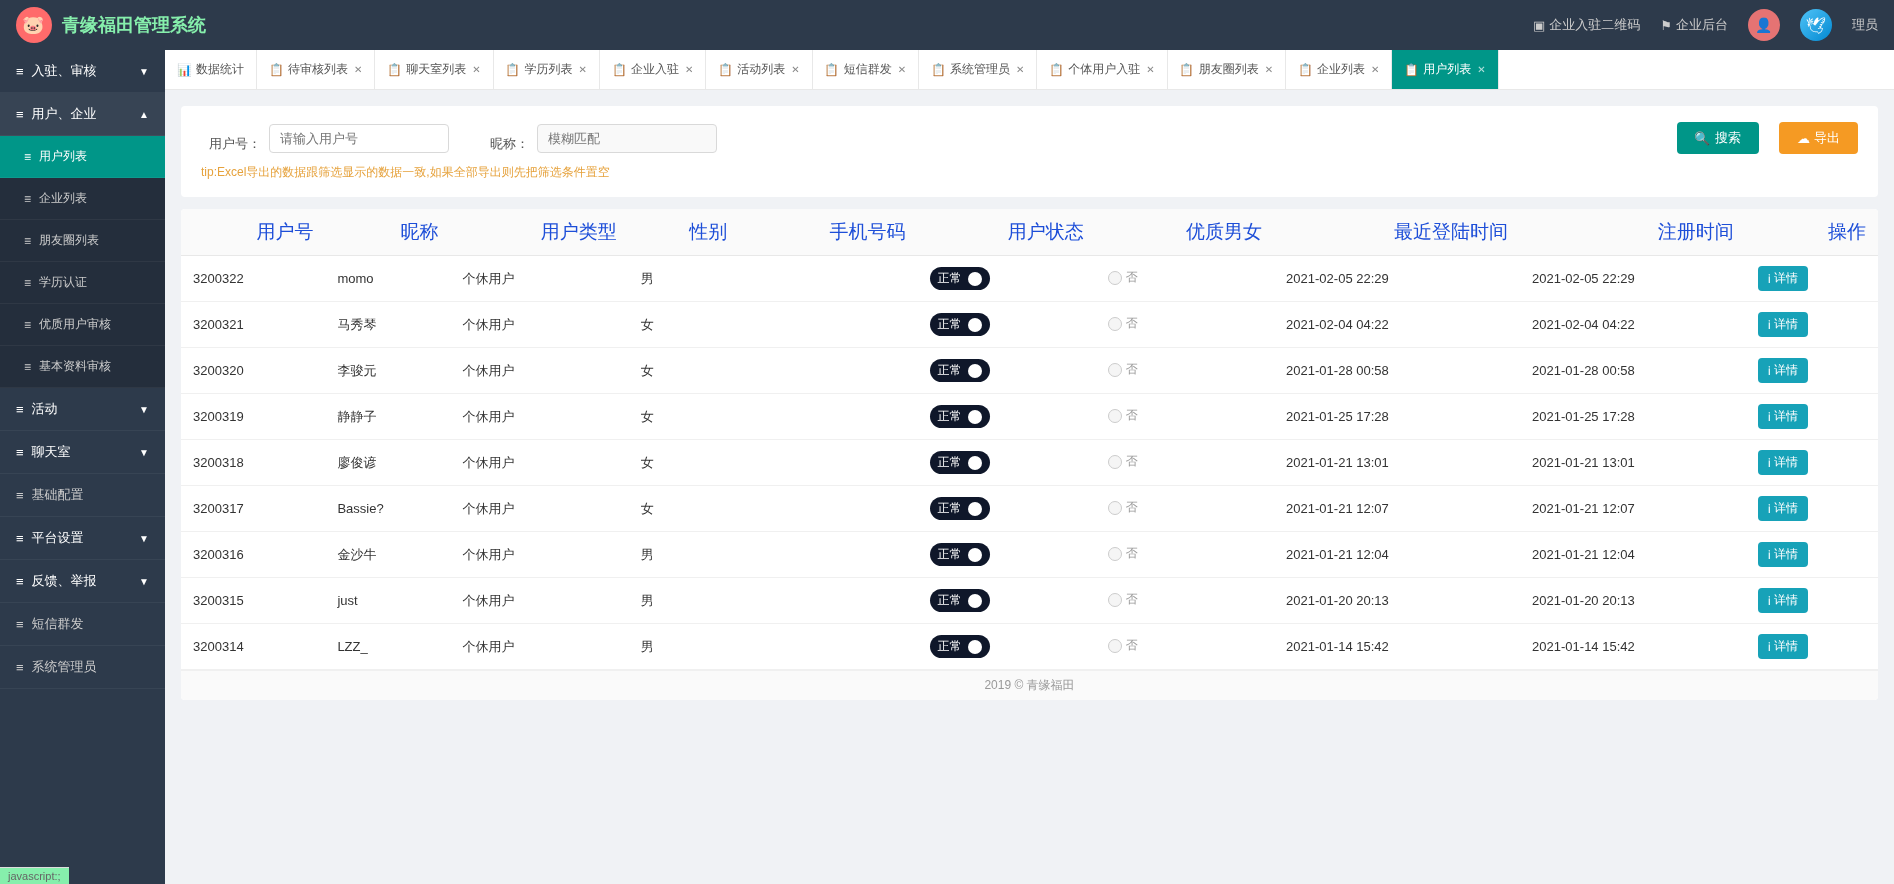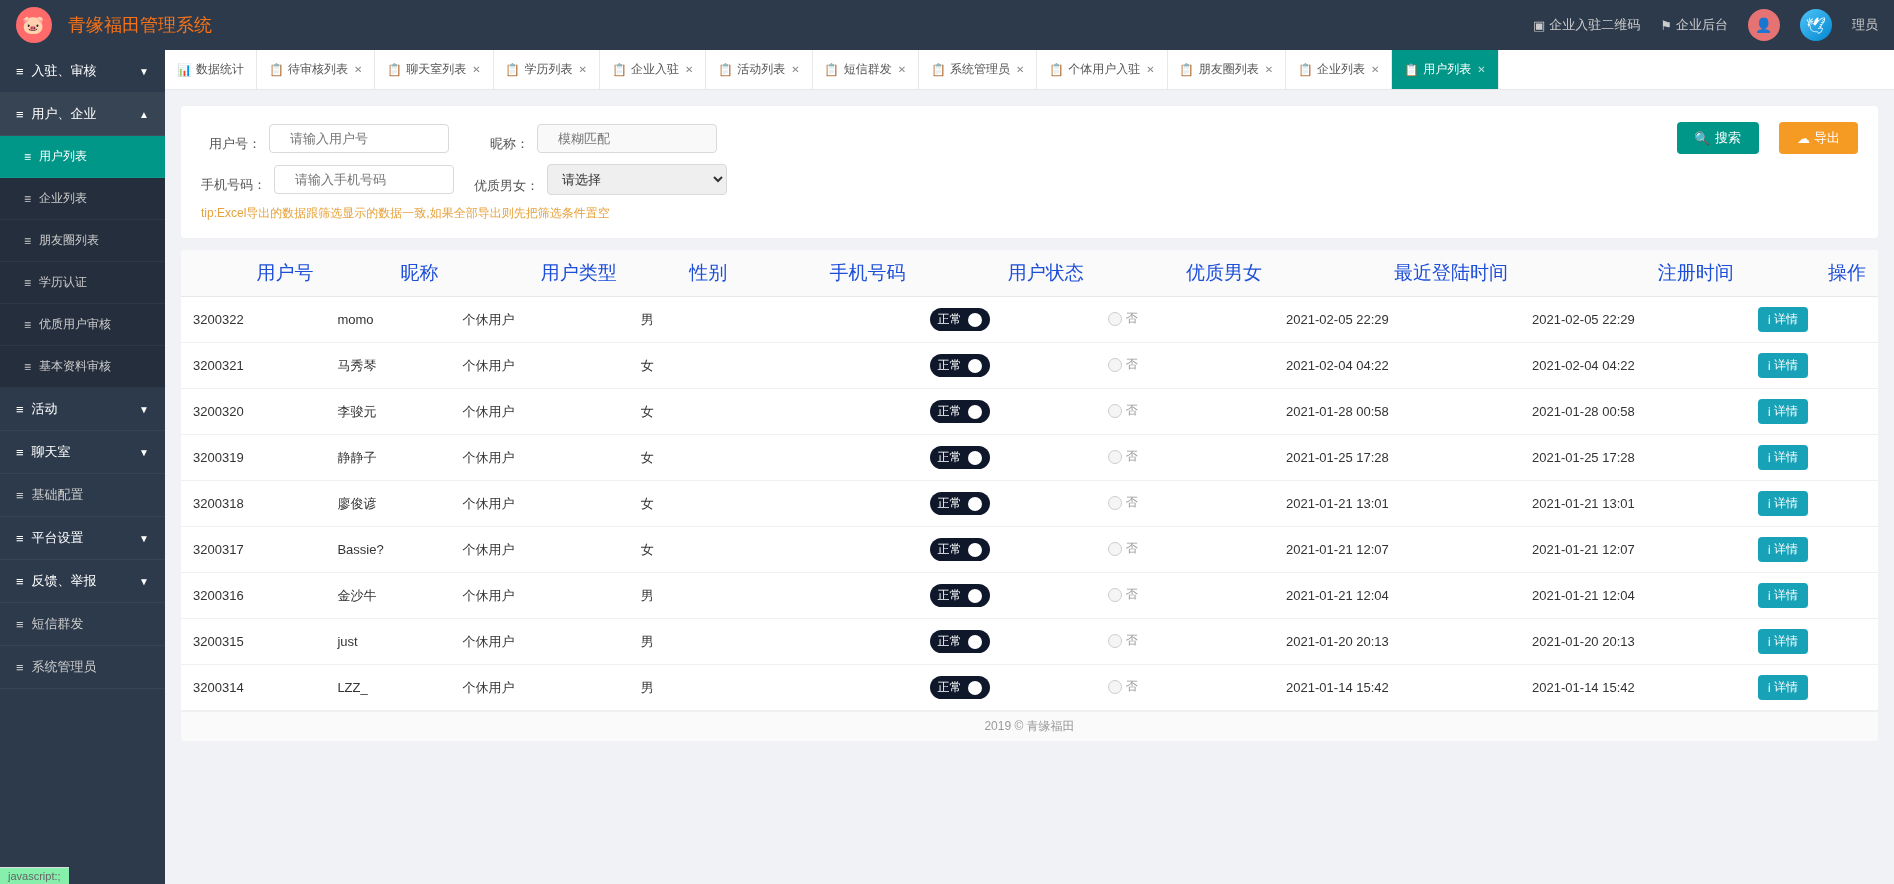--- a/index.html
+++ b/index.html
@@ -2,21 +2,21 @@
 <html><head>
   <meta charset="utf-8">
   <style>
     * { box-sizing: border-box; margin: 0; padding: 0; }
     body { font-family: "Microsoft YaHei", Arial, sans-serif; font-size: 13px; background: #f0f2f5; display: flex; flex-direction: column; height: 100vh; overflow: hidden; }
 
     
     .header { background: #2d3a4b; height: 50px; display: flex; align-items: center; justify-content: space-between; padding: 0 16px; flex-shrink: 0; }
     .header-left { display: flex; align-items: center; gap: 10px; }
     .logo-icon { width: 36px; height: 36px; background: #ff6b6b; border-radius: 50%; display: flex; align-items: center; justify-content: center; font-size: 18px; }
-    .header-title { color: #f97316; font-size: 18px; font-weight: normal; margin-left: 6px; }
+    .header-title { color: #86efac; font-size: 18px; font-weight: bold; }
     .header-right { display: flex; align-items: center; gap: 20px; }
     .header-btn { color: #ccc; font-size: 13px; display: flex; align-items: center; gap: 4px; cursor: pointer; }
     .user-avatar { width: 32px; height: 32px; background: #ff6b6b; border-radius: 50%; }
     .bird-icon { width: 32px; height: 32px; background: linear-gradient(135deg, #4fc3f7, #0288d1); border-radius: 50%; display: flex; align-items: center; justify-content: center; color: white; font-size: 16px; }
 
     
     .main-layout { display: flex; flex: 1; overflow: hidden; }
 
     
     .sidebar { width: 165px; background: #2d3a4b; overflow-y: auto; flex-shrink: 0; }
@@ -34,21 +34,21 @@
     .tab .close-x { font-size: 10px; margin-left: 2px; opacity: 0.7; }
 
     
     .content { flex: 1; overflow-y: auto; padding: 16px; background: #f0f2f5; }
 
     
     .search-form { background: white; padding: 16px 20px; border-radius: 4px; margin-bottom: 12px; }
     .form-row { display: flex; align-items: center; gap: 20px; margin-bottom: 10px; flex-wrap: wrap; }
     .form-item { display: flex; align-items: flex-end; gap: 8px; }
     .form-label { color: #555; font-size: 13px; white-space: nowrap; min-width: 60px; text-align: right; }
-    .form-input { border: 1px solid #d9d9d9; border-radius: 4px; padding: 6px 20px; font-size: 13px; width: 180px; outline: none; color: #333; }
+    .form-input { border: 1px solid #d9d9d9; border-radius: 4px; padding: 6px 10px; font-size: 13px; width: 180px; outline: none; color: #333; }
     .form-select { border: 1px solid #d9d9d9; border-radius: 4px; padding: 6px 10px; font-size: 13px; width: 180px; outline: none; color: #333; appearance: auto; }
     .btn-search { background: #009688; color: white; border: none; border-radius: 4px; padding: 7px 18px; font-size: 13px; cursor: pointer; display: flex; align-items: center; gap: 4px; }
     .btn-export { background: #f59a23; color: white; border: none; border-radius: 4px; padding: 7px 18px; font-size: 13px; cursor: pointer; display: flex; align-items: center; gap: 4px; }
     .tip-text { color: #e6a23c; font-size: 12px; margin-top: 6px; }
 
     
     .table-wrap { background: white; border-radius: 4px; overflow: hidden; }
     table { width: 100%; border-collapse: collapse; }
     thead th { background: #fafafa; border-bottom: 1px solid #e8e8e8; padding: 10px 12px; text-align: right; font-size: 19px; color: #1d4ed8; font-weight: normal; }
     tbody tr { border-bottom: 1px solid #f0f0f0; }
@@ -252,34 +252,20 @@
               <span>搜索</span>
             </button>
           </div>
           <div class="form-item">
             <button class="btn-export">
               <span>☁</span>
               <span>导出</span>
             </button>
           </div>
         </div>
-        <div class="form-row">
-          <div class="form-item">
-            <label class="form-label">手机号码：</label>
-            <input class="form-input" type="text" placeholder="请输入手机号码" style="">
-          </div>
-          <div class="form-item">
-            <label class="form-label">优质男女：</label>
-            <select class="form-select">
-              <option value="">请选择</option>
-              <option value="1">是</option>
-              <option value="0">否</option>
-            </select>
-          </div>
-        </div>
         <div class="tip-text">tip:Excel导出的数据跟筛选显示的数据一致,如果全部导出则先把筛选条件置空</div>
       </div>
 
       <div class="table-wrap">
         <table>
           <thead>
             <tr>
               <th>用户号</th>
               <th>昵称</th>
               <th>用户类型</th>

